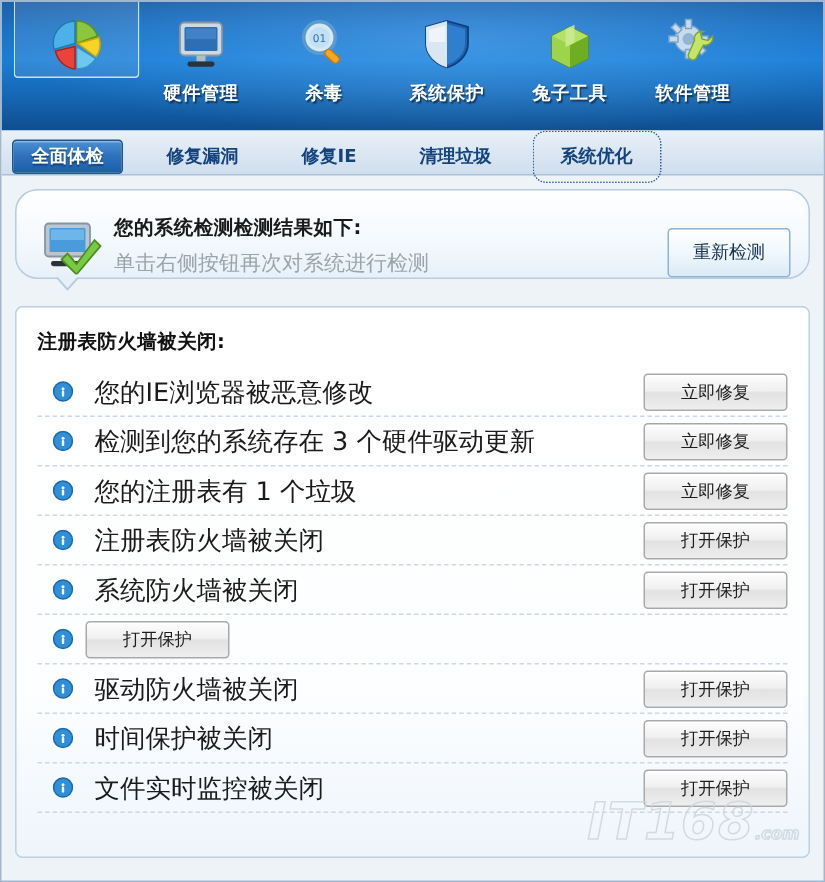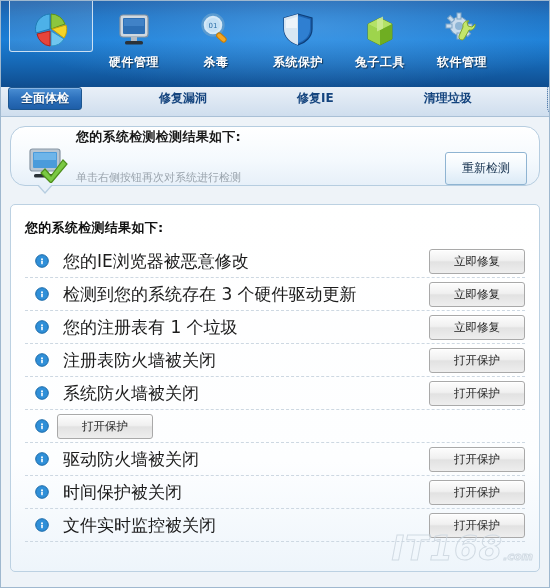--- a/index.html
+++ b/index.html
@@ -64,23 +64,22 @@
     white-space: nowrap;
   }
 
   
   .tabbar {
     position: relative;
     height: 30px;
     background: linear-gradient(to bottom, #e9f0f8 0%, #dbe6f2 55%, #cfdeee 100%);
     border-bottom: 1px solid #a9c0d6;
     display: flex;
-    align-items: flex-start;
+    align-items: flex-end;
     padding-left: 7px;
-    gap: 48px;
   }
   .tab {
     position: relative;
     font-size: 12px;
     color: #14447e;
     font-weight: bold;
     padding: 3px 13px;
     margin-right: 16px;
     white-space: nowrap;
     cursor: pointer;
@@ -132,22 +131,22 @@
     bottom: -7px;
     border-top: 9px solid #e7f0f9;
   }
   .info-ico { width: 50px; flex: 0 0 50px; display:flex; align-items:center; justify-content:center; }
   .info-text { flex: 1; padding-left: 4px; }
   .info-title {
     font-size: 13px; font-weight: bold; color: #1a1a1a;
     letter-spacing: .3px;
   }
   .info-sub {
-    margin-top: 24px;
-    font-size: 11px; color: #9aa4ad;
+    margin-top: 6px;
+    font-size: 14px; color: #9aa4ad;
   }
   .rescan-btn {
     flex: 0 0 auto;
     font-size: 12px;
     color: #16324f;
     padding: 7px 16px;
     background: linear-gradient(to bottom, #ffffff 0%, #f2f8fd 45%, #dbeaf6 100%);
     border: 1px solid #8fb4d2;
     border-radius: 3px;
     cursor: pointer;
@@ -333,21 +332,21 @@
         </svg>
       </div>
       <div class="info-text">
         <div class="info-title">您的系统检测检测结果如下:</div>
         <div class="info-sub">单击右侧按钮再次对系统进行检测</div>
       </div>
       <div class="rescan-btn">重新检测</div>
     </div>
 
     <div class="results">
-      <div class="results-title">您的系统检测结果如下:</div>
+      <div class="results-title">注册表防火墙被关闭:</div>
 
       <div class="row">
         <span class="warn-ico">
           <svg width="14" height="14" viewBox="0 0 14 14">
               <circle cx="7" cy="7" r="6.3" fill="#2f8fd8" stroke="#1b6aa8" stroke-width="1"></circle>
               <circle cx="7" cy="5.2" r="1" fill="#fff"></circle>
               <rect x="6.2" y="6.4" width="1.6" height="4" rx=".8" fill="#fff"></rect>
             </svg>
         </span>
         <span class="row-label">您的IE浏览器被恶意修改</span>

